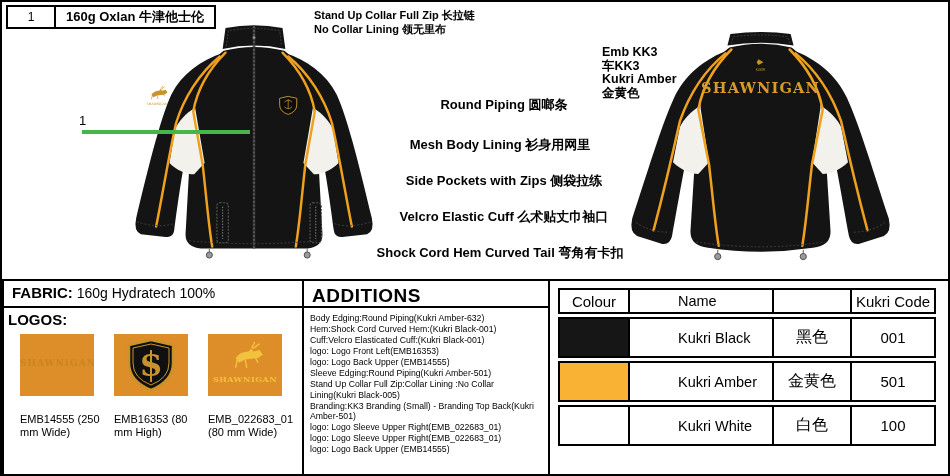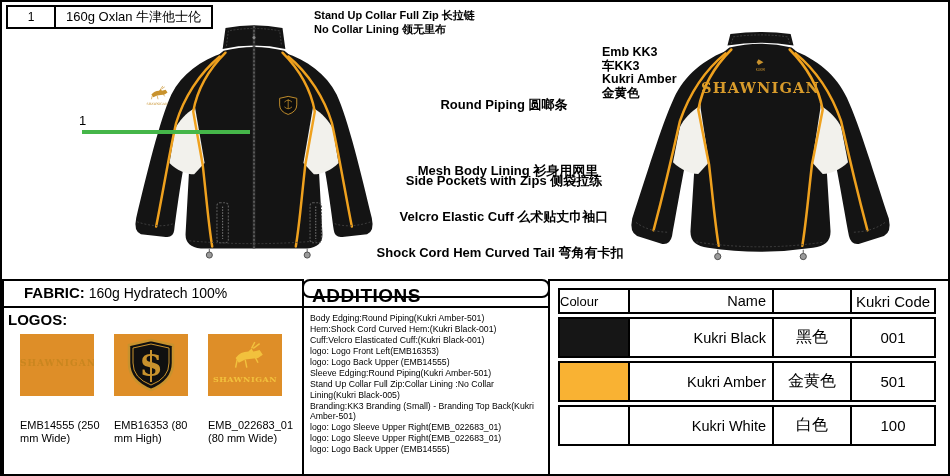--- a/index.html
+++ b/index.html
@@ -3,56 +3,56 @@
 <meta charset="utf-8">
 <style>
   html,body{margin:0;padding:0;background:#fff;}
   .page{position:relative;width:950px;height:476px;box-sizing:border-box;border:2px solid #000;
         background:#fff;font-family:"Liberation Sans",sans-serif;color:#000;overflow:hidden;}
   .abs{position:absolute;}
 
   
   .tagbox{display:flex;border:2px solid #000;background:#fff;height:20px;align-items:center;}
   .tagbox .num{width:46px;text-align:center;font-size:12px;border-right:2px solid #000;height:100%;line-height:20px;}
-  .tagbox .tag{padding:6px 10px;font-size:13px;font-weight:normal;line-height:20px;white-space:nowrap;}
+  .tagbox .tag{padding:6px 10px;font-size:13px;font-weight:bold;line-height:20px;white-space:nowrap;}
 
   .note{font-size:11px;font-weight:bold;line-height:14px;white-space:nowrap;}
   .emb-note div{font-size:12.5px;font-weight:bold;line-height:13.5px;}
   .callout{width:260px;text-align:center;font-size:13px;font-weight:bold;white-space:nowrap;}
 
   
   .pointer-line{background:#45B649;height:4px;z-index:6;}
   .pointer-label{font-size:13px;z-index:6;}
 
   
   .box{position:absolute;border:2px solid #000;background:#fff;box-sizing:border-box;}
-  .fabric-line{padding:3px 20px;font-size:14px;white-space:nowrap;}
+  .fabric-line{padding:3px 8px;font-size:14px;white-space:nowrap;}
   .fabric-line b{font-size:15px;}
   .logos-title{padding:3px 10px 0 4px;font-size:15px;font-weight:bold;}
   .logo-row{display:flex;padding:6px 0 0 16px;}
   .logo-item{width:96px;margin-right:1px;}
   .logo-tile{width:74px;height:62px;background:#DE8E28;position:relative;overflow:hidden;}
-  .logo-caption{font-size:11px;line-height:12.5px;margin-top:23px;width:88px;}
+  .logo-caption{font-size:11px;line-height:12.5px;margin-top:17px;width:88px;}
   .tile-word{position:absolute;left:0;right:0;top:24px;text-align:center;
              font-family:"DejaVu Serif","Liberation Serif",serif;font-size:9px;letter-spacing:1px;
              color:#C9861F;font-weight:bold;}
   .tile-word.bright{color:#F2C13D;top:40px;font-size:8px;letter-spacing:0.5px;}
 
   .additions-title{padding:4px 8px;font-size:19px;font-weight:bold;letter-spacing:0.5px;}
   .additions-body{padding:5px 6px;font-size:8.7px;line-height:10.5px;}
   .additions-body div{margin-bottom:0.5px;}
 
   
   table.ct{border-collapse:separate;border-spacing:0 3px;margin:4px 0 0 8px;}
   table.ct th,table.ct td{border:2px solid #000;box-sizing:border-box;background:#fff;}
   table.ct th+th,table.ct td+td{border-left:none;}
-  table.ct th{height:26px;font-size:13px;font-weight:normal;text-align:left;padding:0 6px;}
+  table.ct th{height:26px;font-size:15px;font-weight:normal;text-align:center;padding:0 6px;}
   table.ct td{height:30px;font-size:15px;padding:0 6px;}
   .ct .c-swatch{width:72px;padding:0;}
-  .ct .c-name{width:144px;text-align:right;font-size:14.5px;padding-left:48px;}
+  .ct .c-name{width:144px;text-align:left;font-size:14.5px;padding-left:48px;}
   .ct .c-cn{width:78px;text-align:center;font-size:16px;padding:8px;}
   .ct .c-code{width:84px;text-align:center;font-size:15px;padding:0;}
 </style>
 </head>
 <body>
 
 <div class="page">
 
   <div class="abs tagbox" style="left:4px;top:3px;">
     <div class="num">1</div>
@@ -65,21 +65,21 @@
   </div>
 
   <div class="abs emb-note" style="left:600px;top:6px;margin-top:38px;">
     <div>Emb KK3</div>
     <div>车KK3</div>
     <div>Kukri Amber</div>
     <div>金黄色</div>
   </div>
 
   <div class="abs callout" style="left:372px;top:94px;">Round Piping  圆啷条</div>
-  <div class="abs callout" style="left:376px;top:134px;margin-top:26px;">Mesh Body Lining  衫身用网里</div>
+  <div class="abs callout" style="left:368px;top:134px;">Mesh Body Lining  衫身用网里</div>
   <div class="abs callout" style="left:372px;top:170px;">Side Pockets with Zips  侧袋拉练</div>
   <div class="abs callout" style="left:372px;top:206px;">Velcro Elastic Cuff  么术贴丈巾袖口</div>
   <div class="abs callout" style="left:368px;top:242px;">Shock Cord Hem Curved Tail  弯角有卡扣</div>
 
   <div class="abs pointer-label" style="left:77px;top:111px;">1</div>
   <div class="abs pointer-line" style="left:80px;top:128px;width:168px;"></div>
 
   <svg class="abs" style="left:119px;top:20px;z-index:2;" width="266" height="240" viewBox="0 0 280 252">
 
     <path fill="#141414" d="M108,32 C84,40 64,54 53,76 C41,102 27,160 16,206 Q13,220 21,223 L47,226 Q55,227 56,219 C59,196 65,150 73,118 C79,94 92,58 108,40 Z"></path>
@@ -210,26 +210,26 @@
             </g>
           </svg>
           <div class="tile-word bright">SHAWNIGAN</div>
         </div>
         <div class="logo-caption">EMB_022683_01 (80 mm Wide)</div>
       </div>
 
     </div>
   </div>
 
-  <div class="box" style="left:300px;top:277px;width:248px;height:19px;border-radius:8px;">
+  <div class="box" style="left:300px;top:277px;width:248px;height:29px;">
     <div class="additions-title">ADDITIONS</div>
   </div>
   <div class="box" style="left:300px;top:304px;width:248px;height:172px;">
     <div class="additions-body">
-      <div>Body Edging:Round Piping(Kukri Amber-501)</div>
+      <div>Body Edging:Round Piping(Kukri Amber-632)</div>
       <div>Hem:Shock Cord Curved Hem:(Kukri Black-001)</div>
       <div>Cuff:Velcro Elasticated Cuff:(Kukri Black-001)</div>
       <div>logo: Logo Front Left(EMB16353)</div>
       <div>logo: Logo Back Upper (EMB14555)</div>
       <div>Sleeve Edging:Round Piping(Kukri Amber-501)</div>
       <div>Stand Up Collar Full Zip:Collar Lining :No Collar Lining(Kukri Black-005)</div>
       <div>Branding:KK3 Branding (Small) - Branding Top Back(Kukri Amber-501)</div>
       <div>logo: Logo Sleeve Upper Right(EMB_022683_01)</div>
       <div>logo: Logo Sleeve Upper Right(EMB_022683_01)</div>
       <div>logo: Logo Back Upper (EMB14555)</div>

